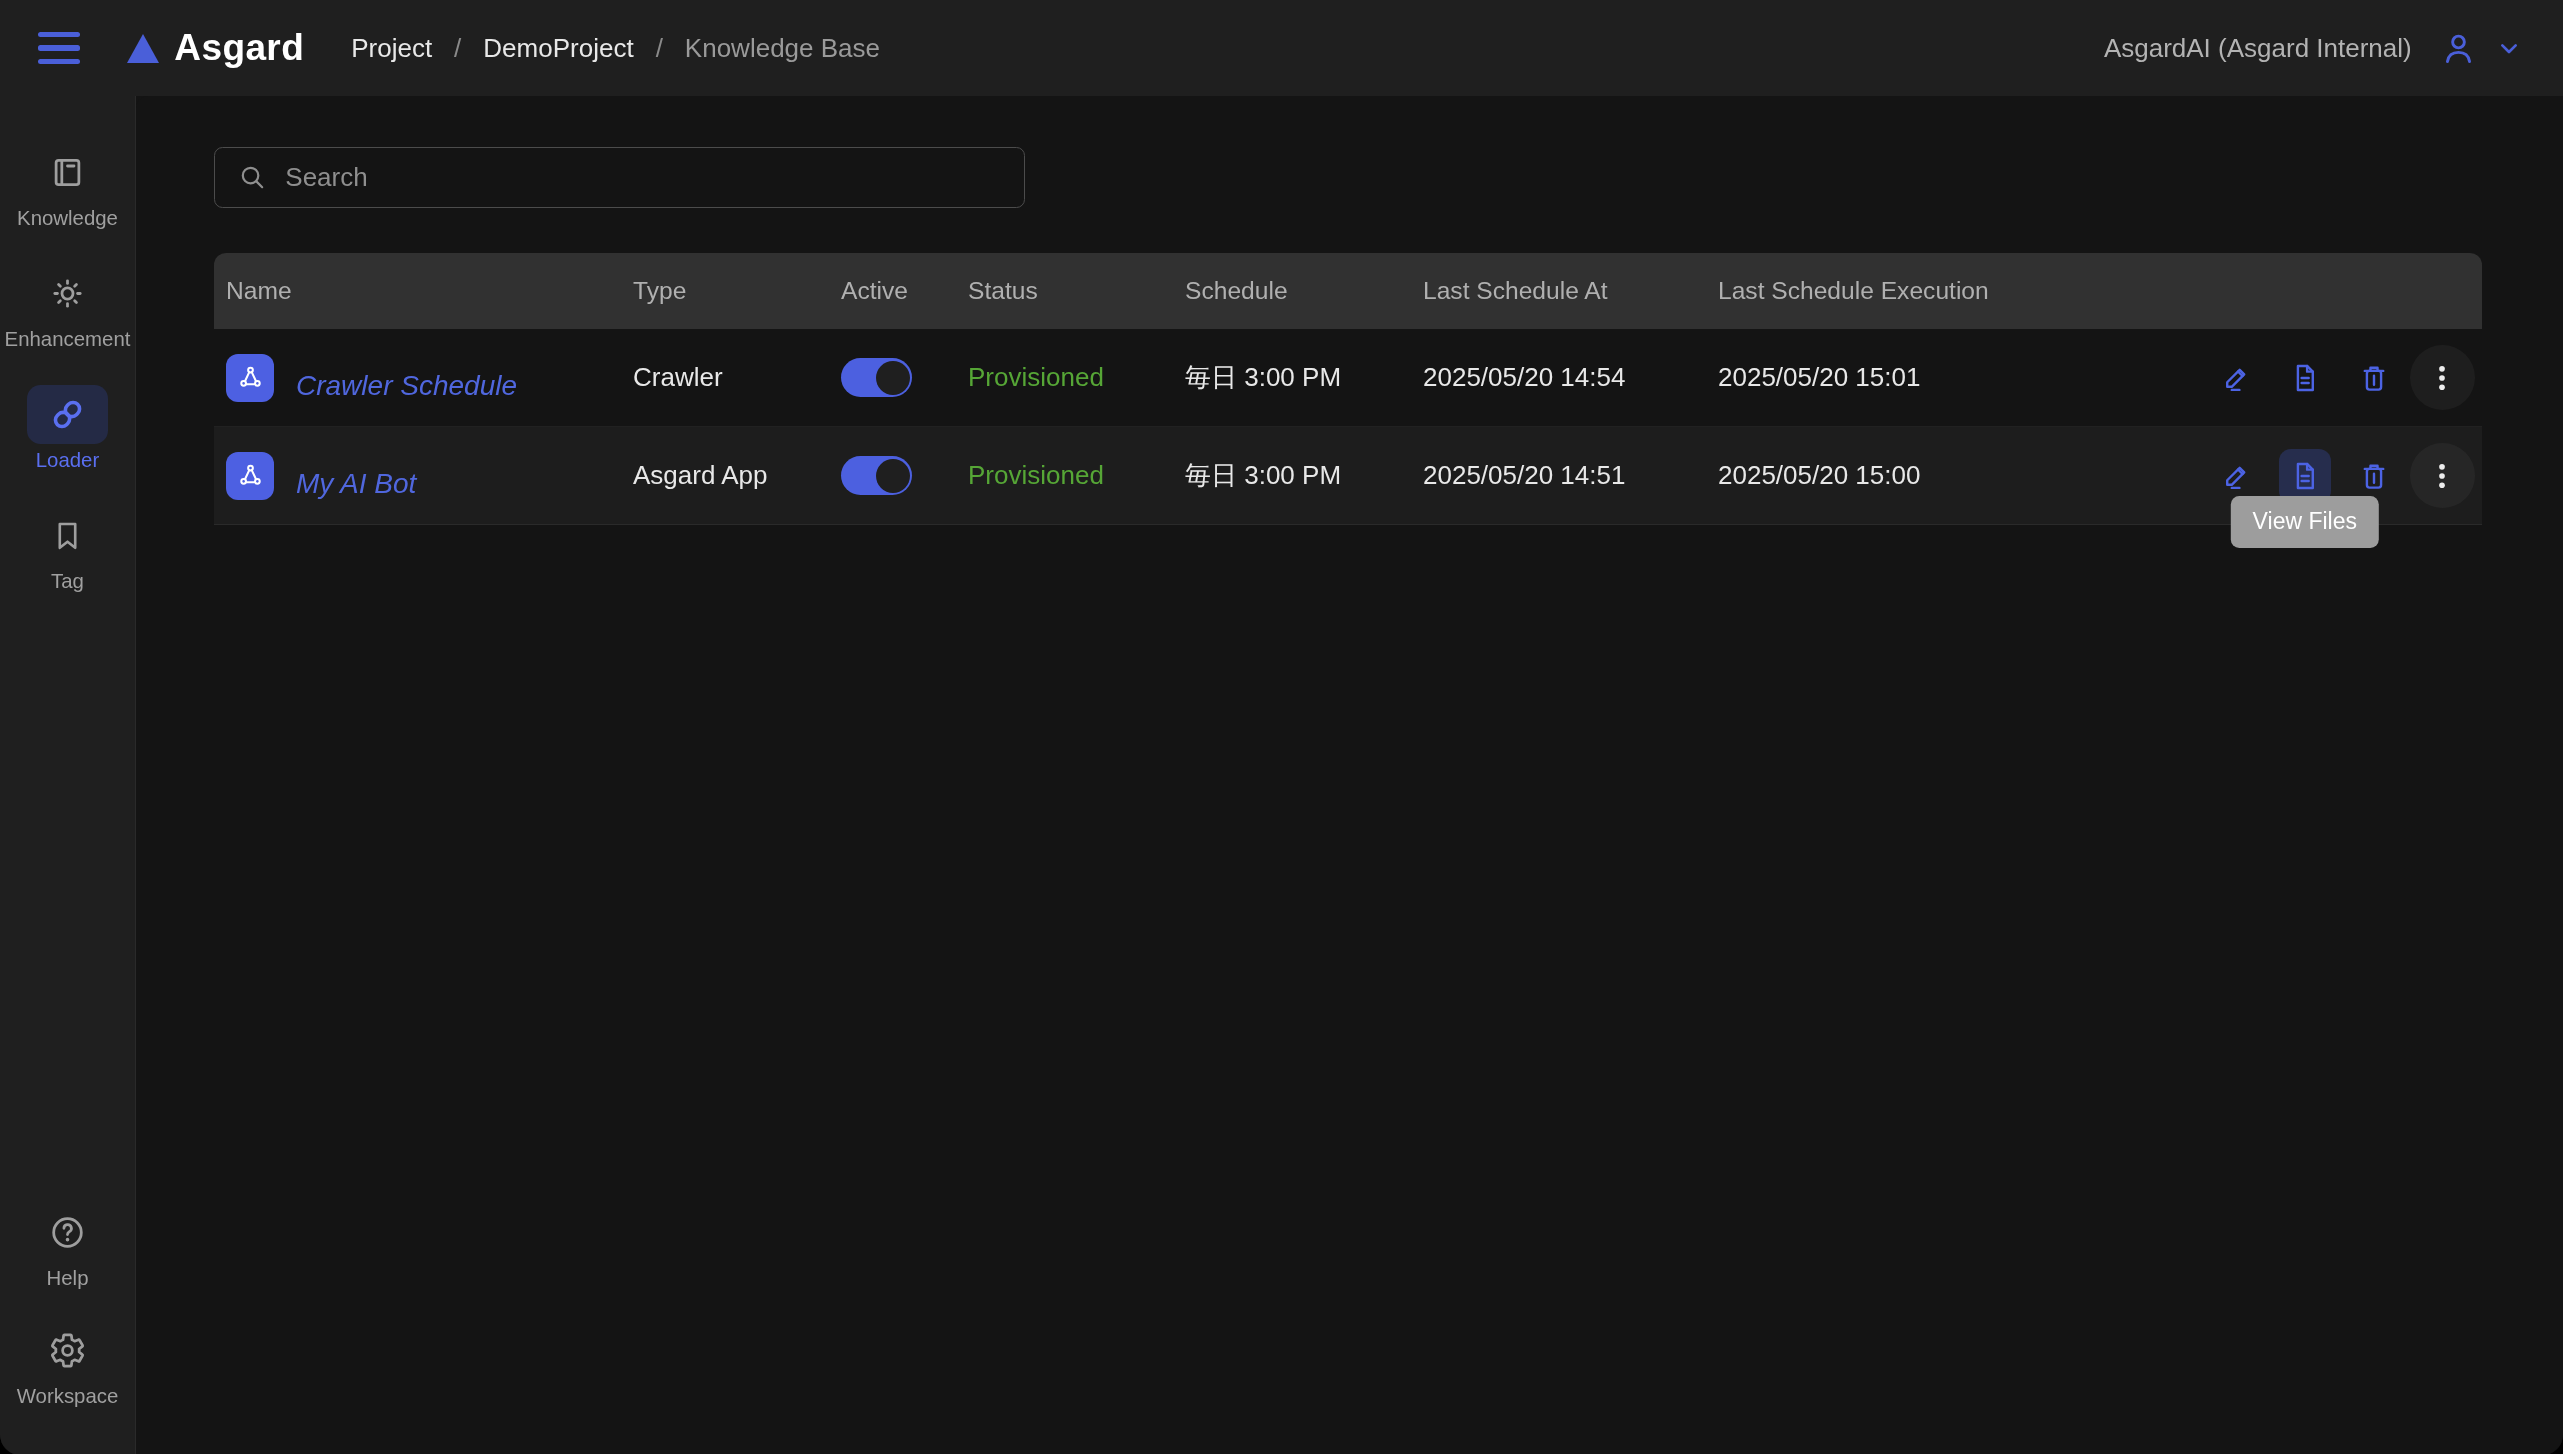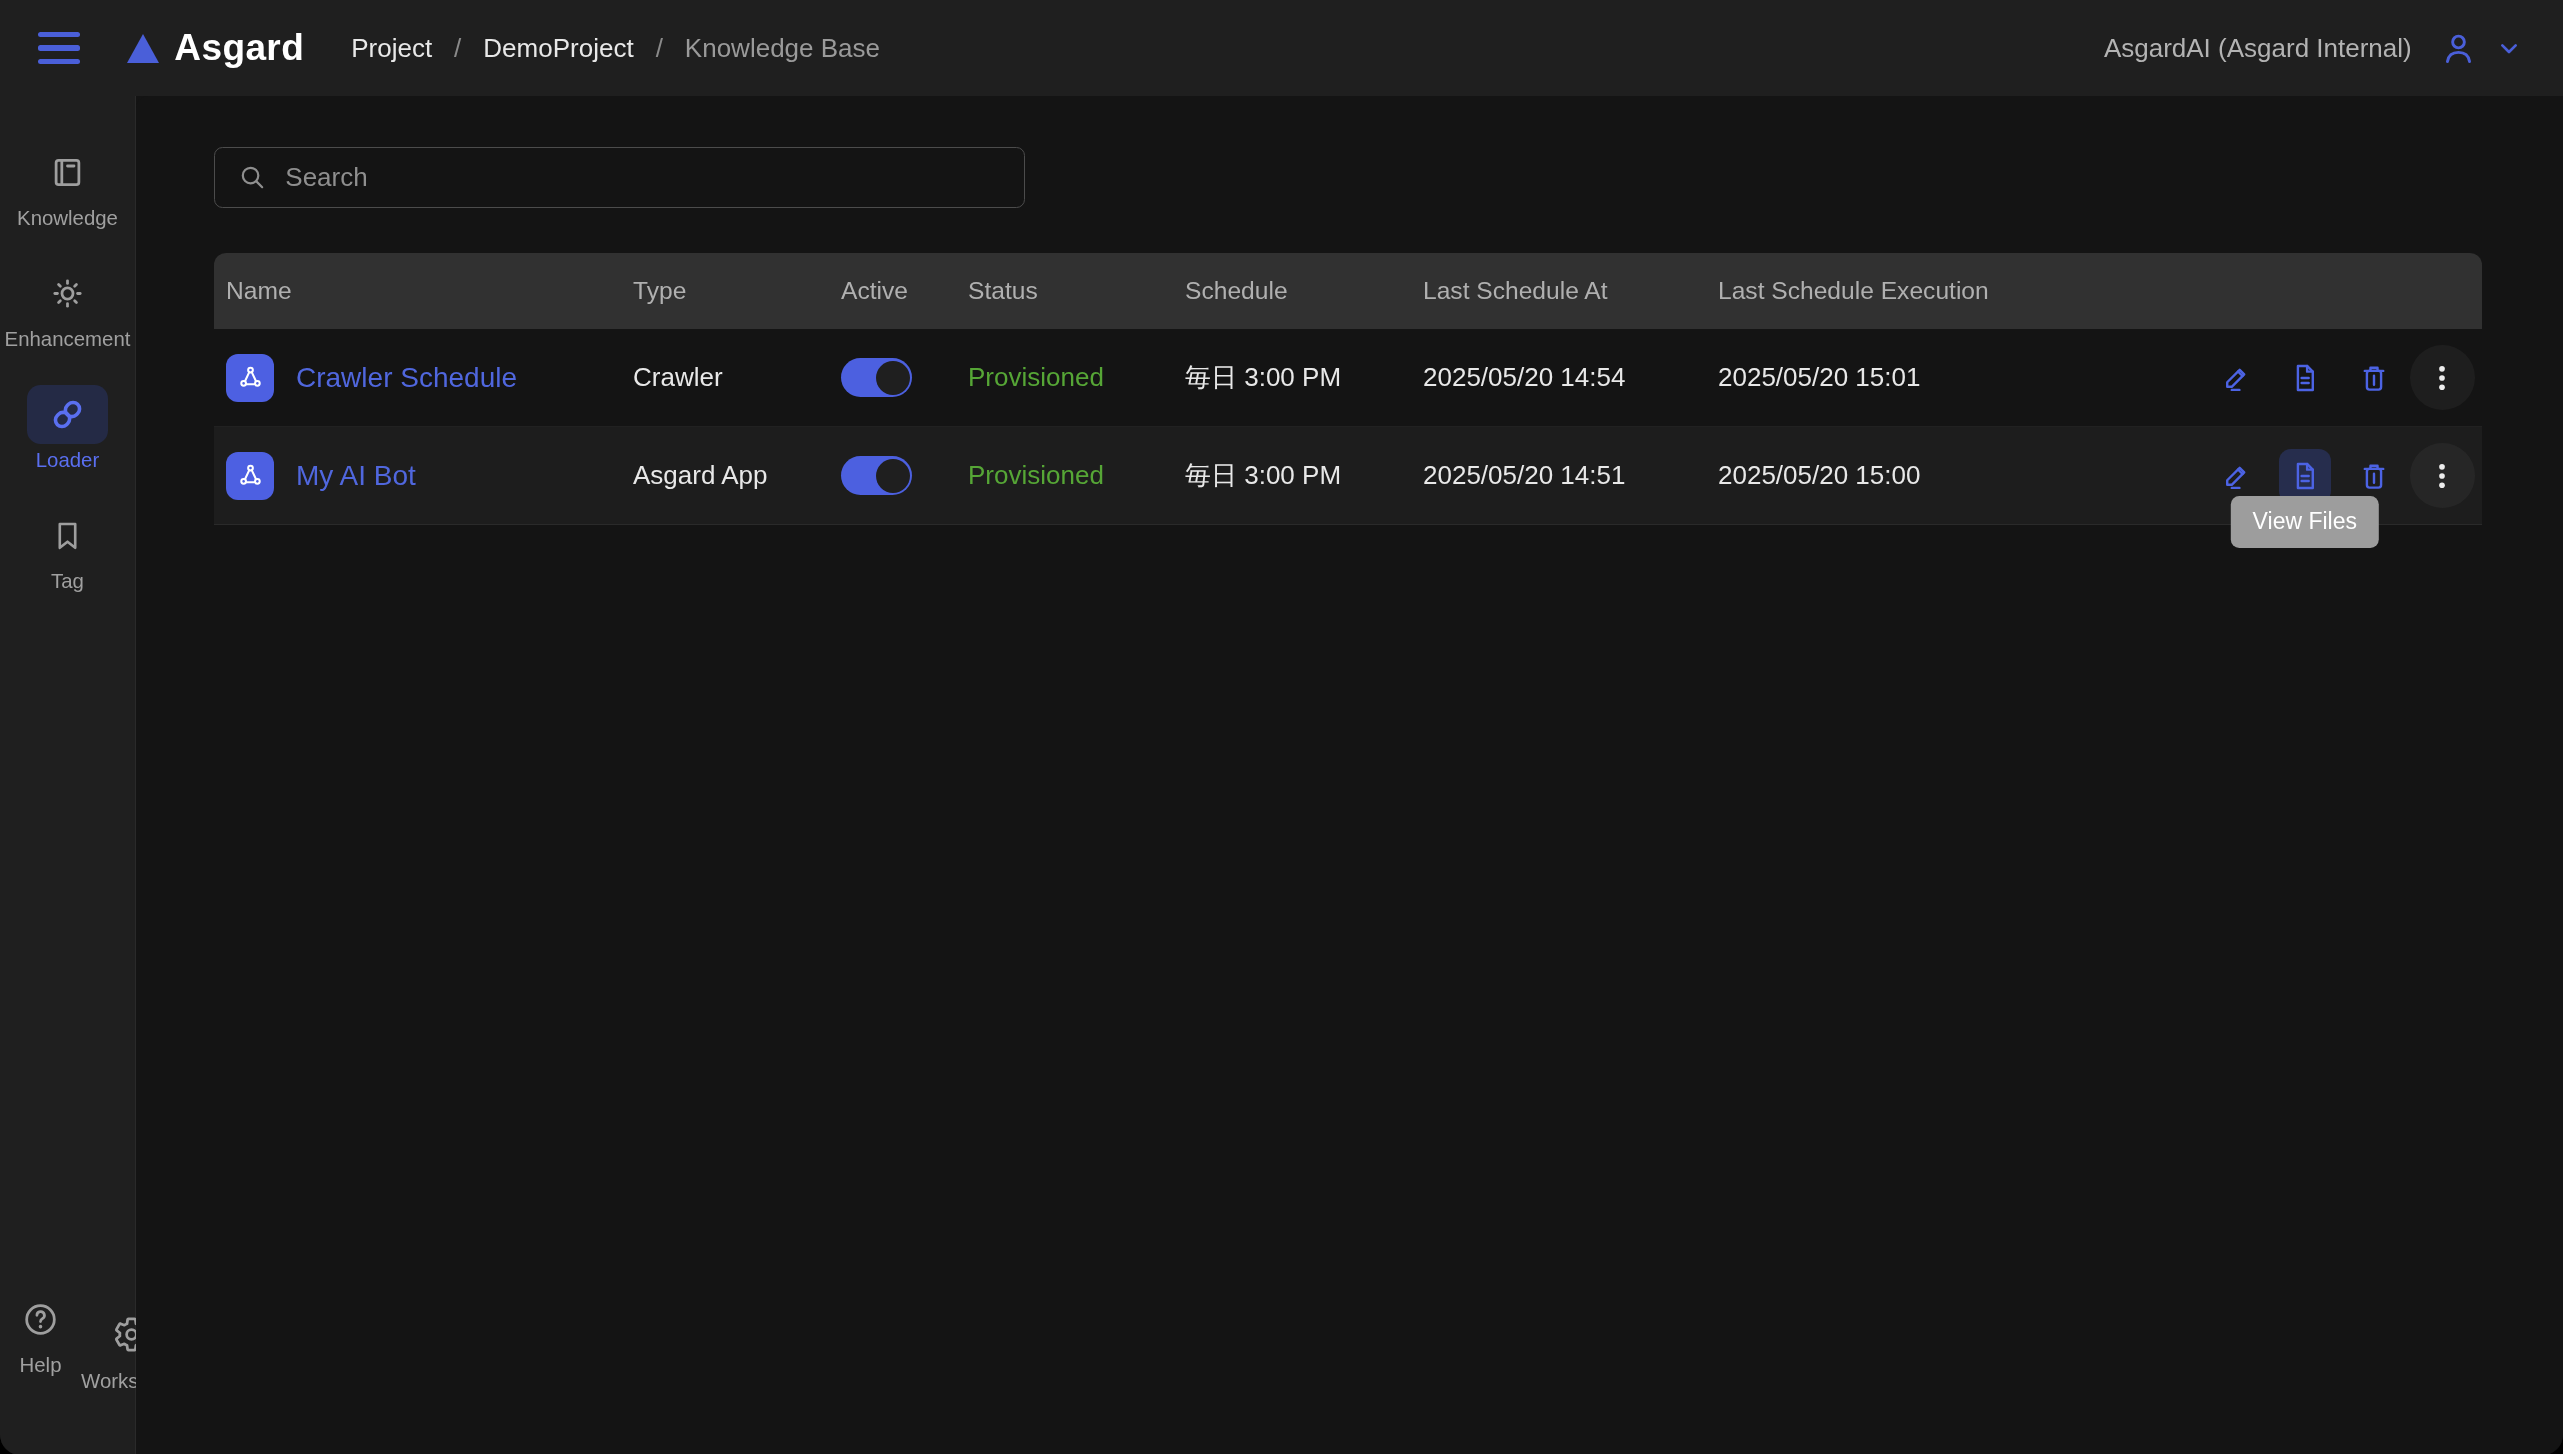--- a/index.html
+++ b/index.html
@@ -22,21 +22,21 @@
   .icon-stroke{fill:none;stroke-linecap:round;stroke-linejoin:round;}
 
   
   .body-wrap{flex:1;display:flex;min-height:0;}
   .sidebar{width:136px;min-width:136px;background:#1f1f1f;border-right:0.8px solid #2a2a2a;display:flex;flex-direction:column;align-items:center;padding:47px 0 47px 0;box-sizing:border-box;}
   .nav-item{display:flex;flex-direction:column;align-items:center;margin-bottom:34px;cursor:pointer;width:100%;}
   .nav-icon-box{width:81px;height:59px;border-radius:13.6px;display:flex;align-items:center;justify-content:center;}
   .nav-item.active .nav-icon-box{background:#242a45;}
   .nav-label{font-size:20.4px;color:#a0a0a0;margin-top:5.1px;}
   .nav-item.active .nav-label{color:#5a6ff0;}
-  .sidebar-footer{margin-top:auto;display:flex;flex-direction:row;align-items:center;width:100%;}
+  .sidebar-footer{margin-top:auto;display:flex;flex-direction:column;align-items:center;width:100%;}
   .sidebar-footer .nav-item{margin-bottom:31px;}
   .sidebar-footer .nav-item:last-child{margin-bottom:0;}
 
   .main{flex:1;background:#141414;border-top-left-radius:12px;padding:0 81px 0 78px;box-sizing:border-box;position:relative;}
   .page-title{color:#fff;font-size:40px;font-weight:bold;margin-top:62px;}
 
   
   .controls{display:flex;align-items:center;margin-top:51px;}
   .search-box{width:811px;height:61px;border:1.7px solid #4c4c4c;border-radius:8.5px;display:flex;align-items:center;box-sizing:border-box;background:transparent;}
   .search-box svg{margin:0 15.3px 0 22px;}
@@ -46,21 +46,21 @@
   .usage{color:#b5b5b5;font-size:34px;margin-right:47px;}
   .add-btn{height:61px;padding:0 32px;background:#4d60e2;border:none;border-radius:8.5px;color:#fff;font-size:26px;font-family:inherit;display:flex;align-items:center;cursor:pointer;}
   .add-btn svg{margin-right:13.6px;}
 
   
   .table{margin-top:45px;}
   .tgrid{display:grid;grid-template-columns:407px 208px 127px 217px 238px 295px 1fr 289px;align-items:center;padding-left:12px;box-sizing:border-box;}
   .thead{background:#313131;height:76px;border-radius:12px 12px 0 0;color:#b0b0b0;font-size:24.6px;}
   .trow{height:98px;border-bottom:0.8px solid rgba(255,255,255,.06);color:#e8e8e8;font-size:26px;position:relative;}
   .trow.hovered{background:#1d1d1d;}
-  .name-cell{display:flex;align-items:center;}
+  .name-cell{display:flex;align-items:flex-end;font-style:italic;}
   .row-icon{width:48px;height:48px;min-width:48px;border-radius:12px;background:#4d60e2;display:flex;align-items:center;justify-content:center;margin-right:22px;}
   .row-link{color:#5067de;cursor:pointer;font-size:28px;}
   .status-ok{color:#56a636;}
   .toggle{width:71px;height:39px;border-radius:19.5px;background:#4c60e0;position:relative;cursor:pointer;}
   .toggle .knob{position:absolute;top:2.5px;right:2.5px;width:34px;height:34px;border-radius:50%;background:#1f1f1f;}
   .actions{display:flex;align-items:center;justify-content:flex-end;padding-right:13.6px;text-decoration:underline;}
   .action-btn{width:54px;height:54px;display:flex;align-items:center;justify-content:center;border-radius:12px;cursor:pointer;margin-left:17px;position:relative;}
   .action-btn.highlight{background:#262d4d;}
   .action-btn.kebab::before{content:"";position:absolute;width:65px;height:65px;border-radius:50%;background:rgba(255,255,255,.045);}
   .tooltip{position:absolute;top:calc(100% - 6.8px);left:50%;transform:translateX(-50%);background:#9d9d9d;color:#fff;font-size:23px;padding:12.7px 22px;border-radius:8.5px;white-space:nowrap;z-index:10;}

